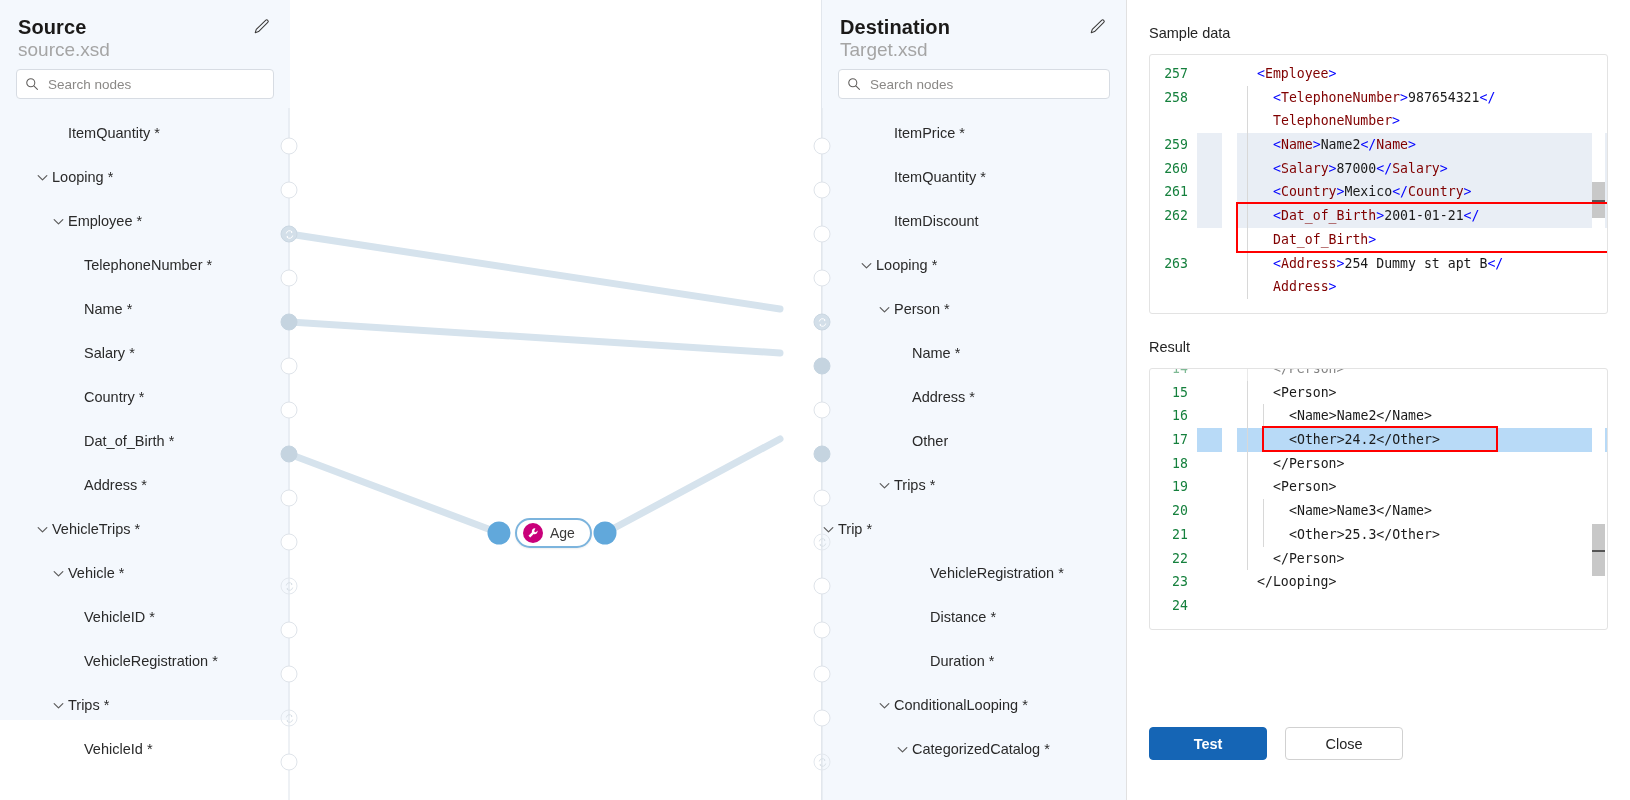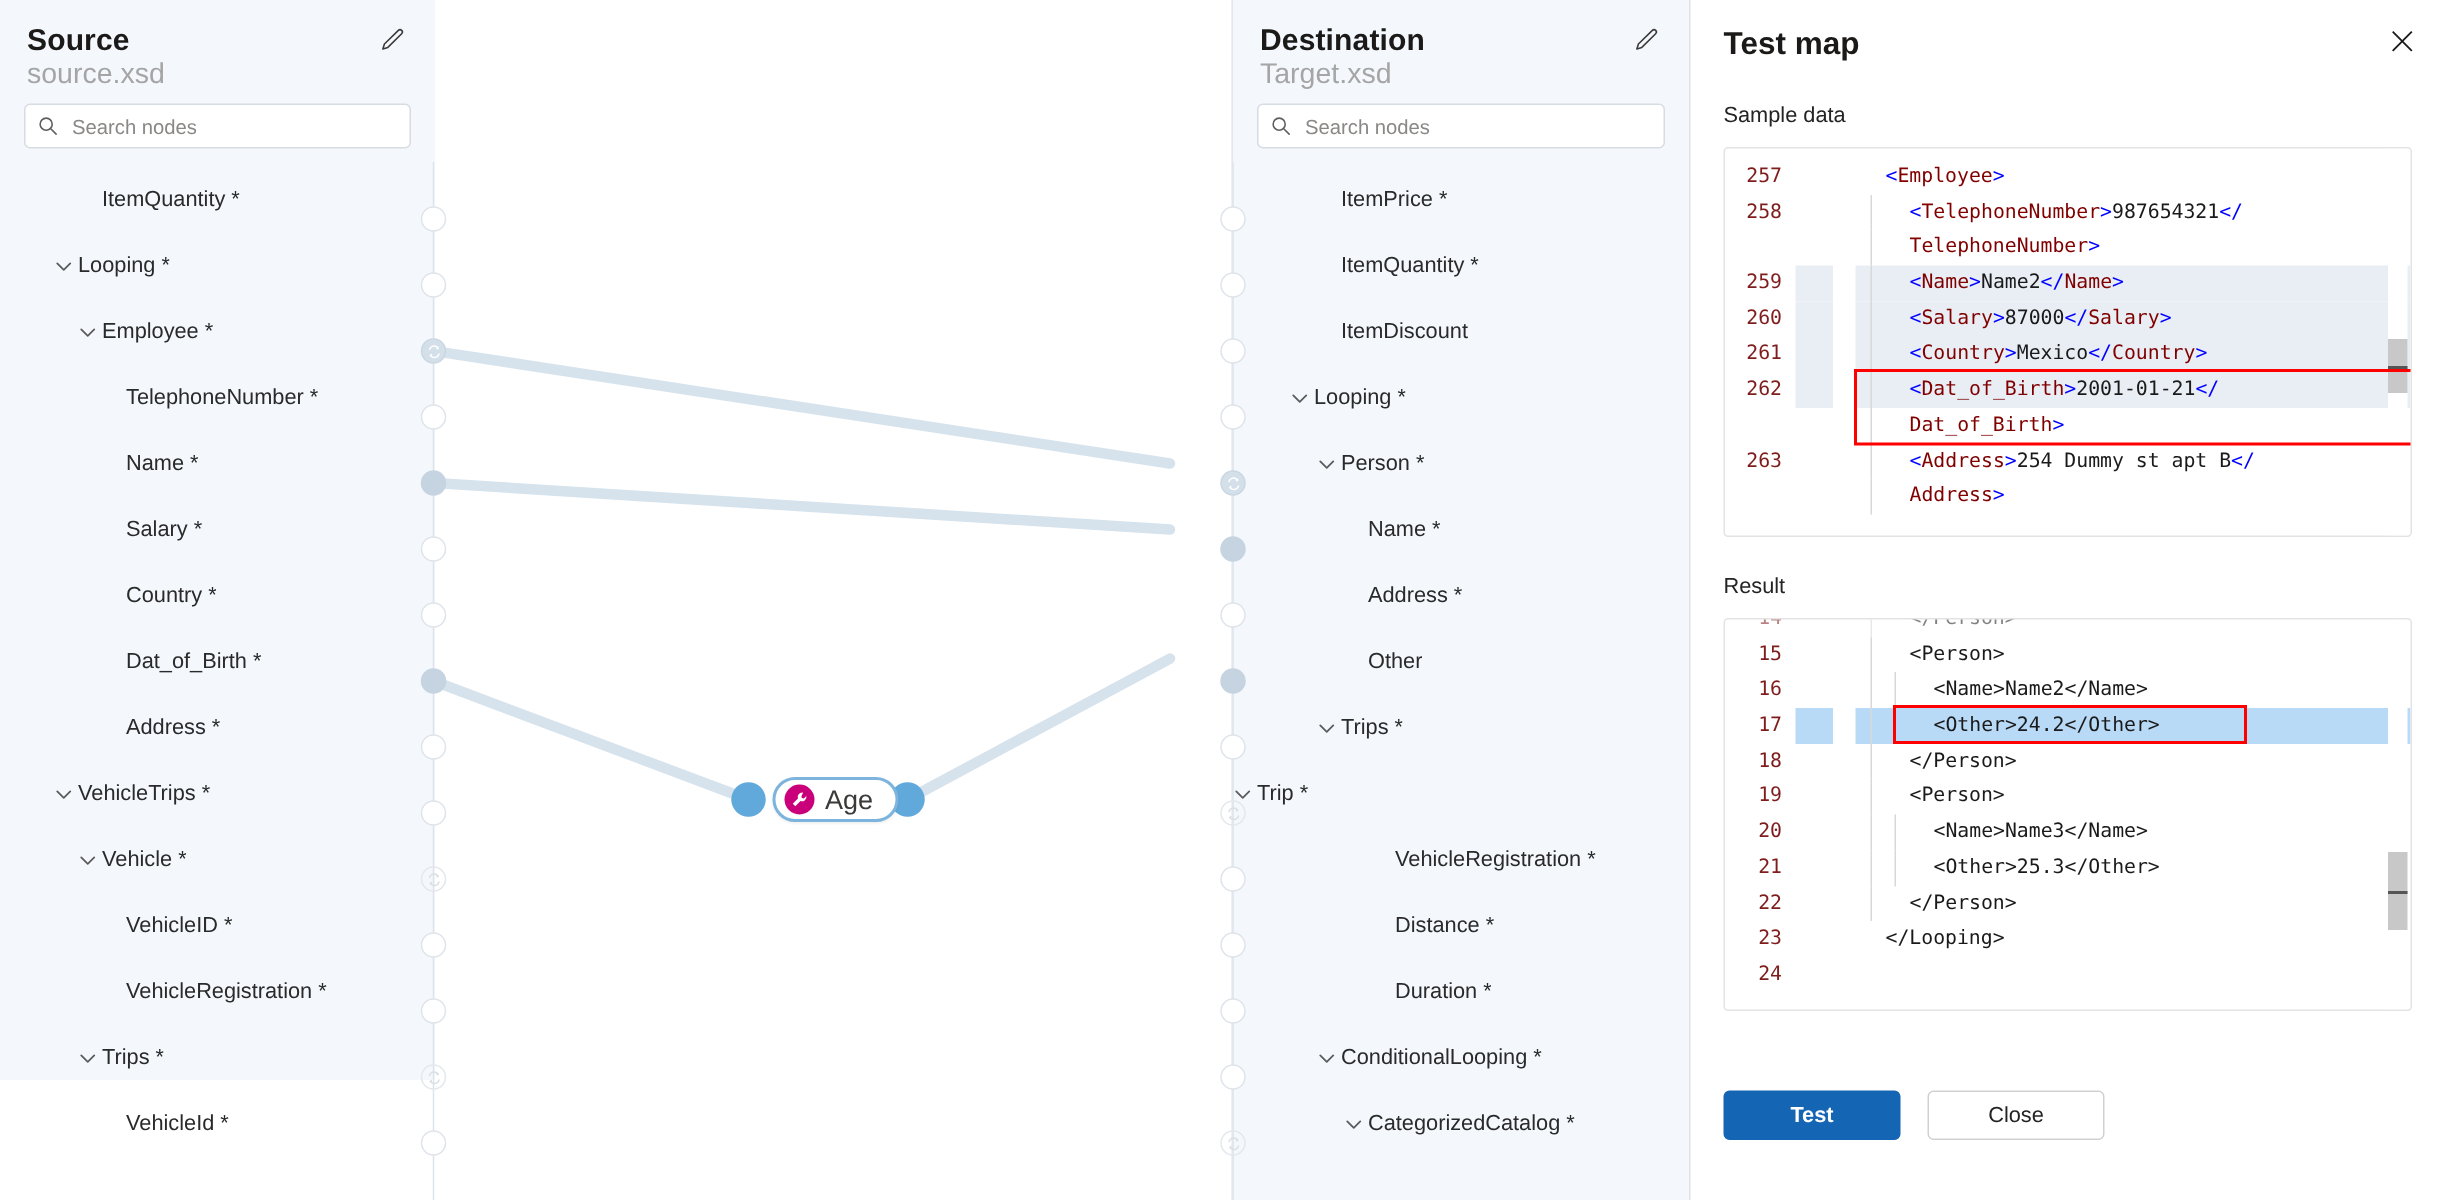--- a/index.html
+++ b/index.html
@@ -60,21 +60,21 @@
   .fnode{
     position:absolute;display:flex;align-items:center;height:30px;
     background:#ffffff;border:2px solid #7cb4dd;border-radius:16px;
     padding:0 15px 0 6px;z-index:6;cursor:pointer;box-sizing:border-box;
     box-shadow:0 1px 2px rgba(0,0,0,.07);
   }
   .fnode .fico{
     width:20px;height:20px;border-radius:50%;background:#c9007a;
     display:flex;align-items:center;justify-content:center;margin-right:7px;flex:0 0 20px;
   }
-  .fnode .flabel{font-size:18px;color:#3b3a39;}
+  .fnode .flabel{font-size:14px;color:#3b3a39;}
   .fhandle{
     position:absolute;width:23px;height:23px;border-radius:50%;
     background:#61a8db;z-index:5;transform:translate(-50%,-50%);cursor:pointer;
   }
 
   
   .dest-panel{
     position:relative;width:305px;height:800px;background:#f4f8fd;flex:0 0 305px;
     box-sizing:border-box;border-left:1px solid #e2e7ed;
   }
@@ -104,21 +104,21 @@
     font-family:"DejaVu Sans Mono","Liberation Mono",monospace;
     font-size:13.2px;line-height:23.7px;
   }
   .code-line{display:flex;position:relative;height:23.7px;align-items:center;}
   .code-line.hl .ln-gut{background:#e9eef5;}
   .code-line.hl .code-txt{background:#e9eef5;}
   .code-line.sel .ln-gut{background:#b8daf7;}
   .code-line.sel .code-txt{background:#b8daf7;}
   .ln-num{
     width:47px;flex:0 0 47px;text-align:right;padding-right:9px;box-sizing:border-box;
-    color:#7f1d1d;font-size:13.2px;user-select:none;
+    color:#15803d;font-size:13.2px;user-select:none;
   }
   .ln-gut{width:25px;flex:0 0 25px;height:23.7px;}
   .ln-fold{width:15px;flex:0 0 15px;height:23.7px;position:relative;}
   .code-txt{
     flex:1 1 auto;white-space:pre;padding-left:4px;position:relative;
     height:23.7px;line-height:23.7px;
   }
   .indentguide{
     position:absolute;left:0;top:0;bottom:0;width:1px;background:#d8d8d8;
   }
@@ -429,29 +429,20 @@
           <svg width="11" height="11" viewBox="0 0 14 14">
             <path d="M3 5.2a4 4 0 0 1 7-1.6M11 8.8a4 4 0 0 1-7 1.6" fill="none" stroke="#d8dfe6" stroke-width="1.2" stroke-linecap="round"></path>
             <polyline points="9.6,3.2 10.3,4 9.4,4.6" fill="none" stroke="#d8dfe6" stroke-width="1.2" stroke-linecap="round"></polyline>
             <polyline points="4.4,10.8 3.7,10 4.6,9.4" fill="none" stroke="#d8dfe6" stroke-width="1.2" stroke-linecap="round"></polyline>
           </svg>
         </div>
       </div>
   </div>
 
   <div class="test-panel">
-    <div class="tp-head">
-      <div class="tp-title">Test map</div>
-      <div class="tp-close">
-        <svg width="17" height="17" viewBox="0 0 16 16">
-          <line x1="2" y1="2" x2="14" y2="14" stroke="#1b1a19" stroke-width="1.15"></line>
-          <line x1="14" y1="2" x2="2" y2="14" stroke="#1b1a19" stroke-width="1.15"></line>
-        </svg>
-      </div>
-    </div>
 
     <div class="sec-label">Sample data</div>
     <div class="code-box sample">
       <div class="code-scroll" id="sample-code">
           <div class="code-line">
             <span class="ln-num">257</span>
             <span class="ln-gut"></span>
             <span class="ln-fold"></span>
             <span class="code-txt"><span style="padding-left:16px"><span class="tk-br">&lt;</span><span class="tk-tag">Employee</span><span class="tk-br">&gt;</span></span></span>
           </div>

